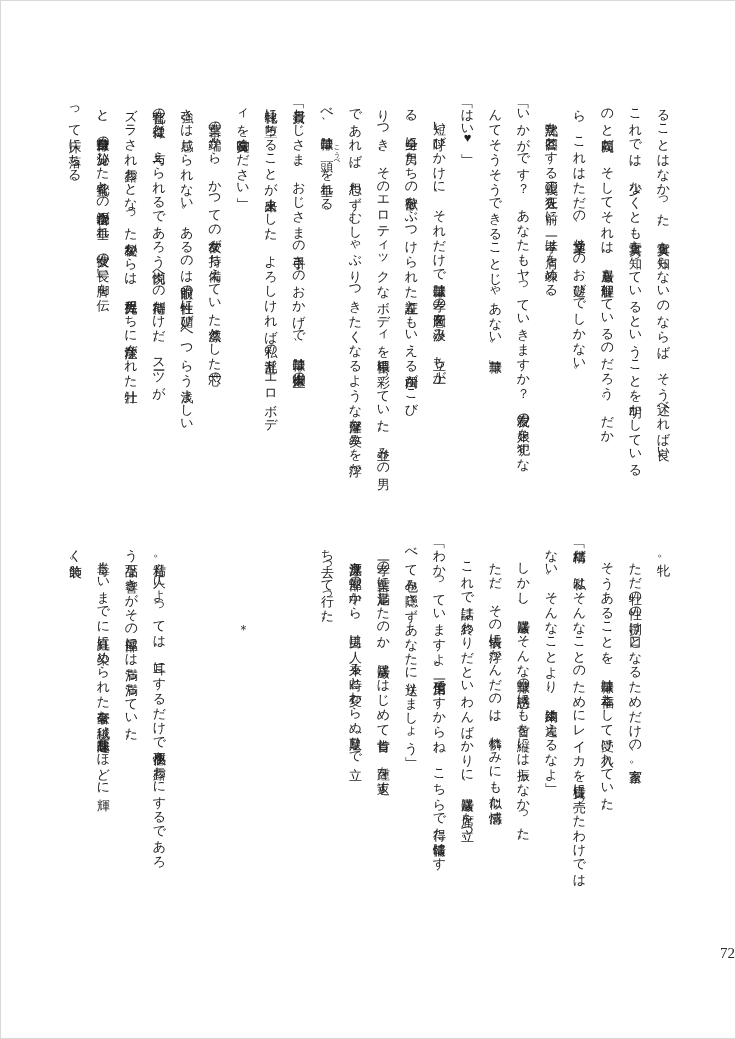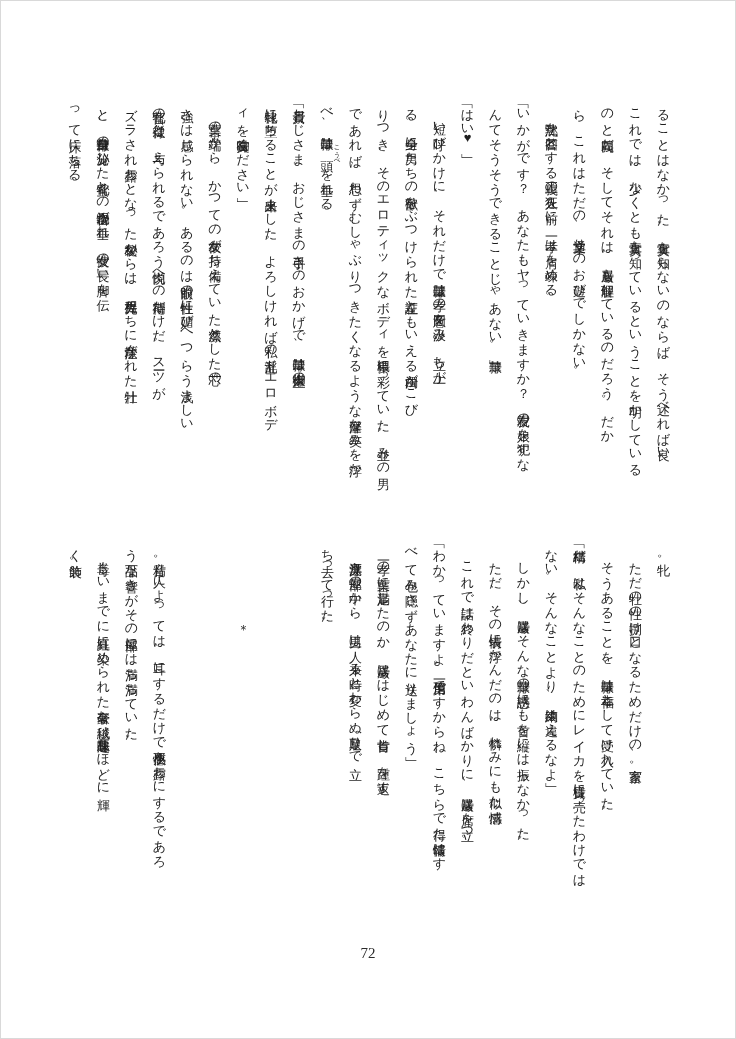--- a/index.html
+++ b/index.html
@@ -31,21 +31,21 @@
   #top-block    { top: 99px;  right: 58px; height: 396px; }
   #bottom-block { top: 539px; right: 58px; height: 396px; }
   ruby rt {
     font-size: 6.5px;
     letter-spacing: 0;
   }
   .page-number {
     position: absolute;
     left: 0; right: 0;
     top: 944px;
-    text-align: center;
+    text-align: right;
     font-size: 15px;
     color: #2a2a2a;
   }
 </style>
 </head>
 <body>
 
 <div class="page">
 
   <section id="top-block" class="vblock">

